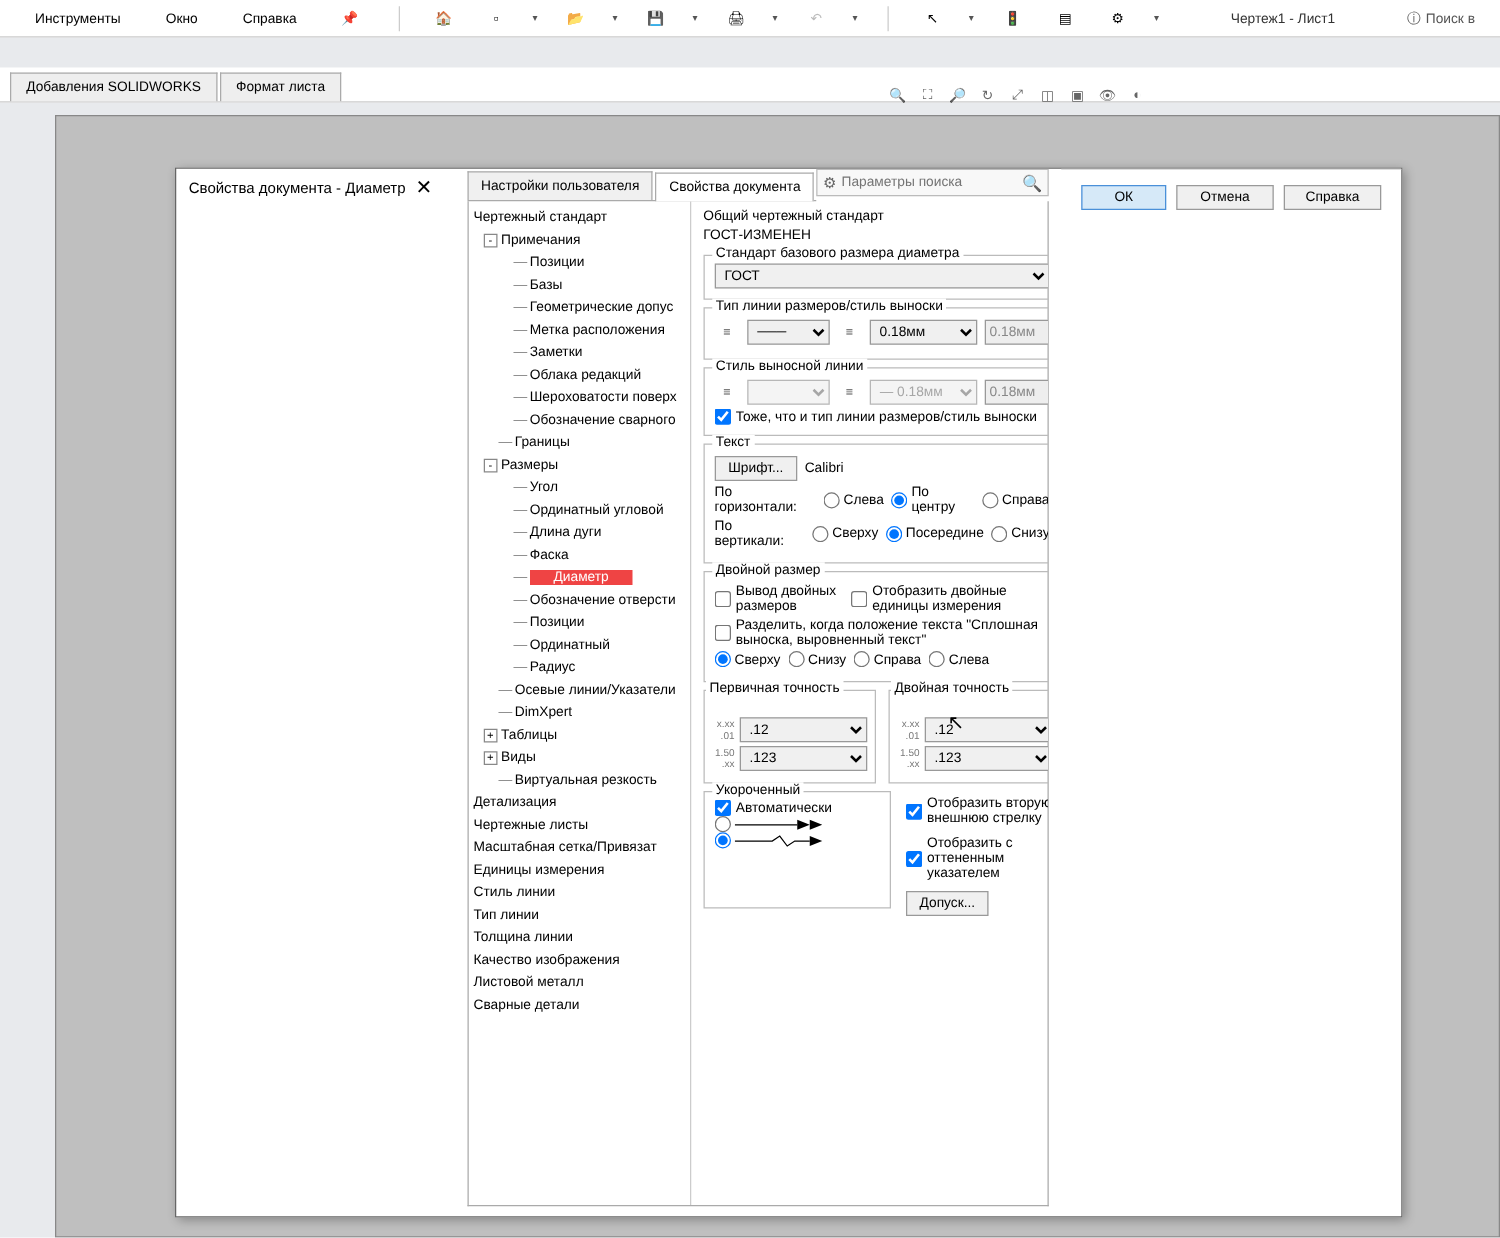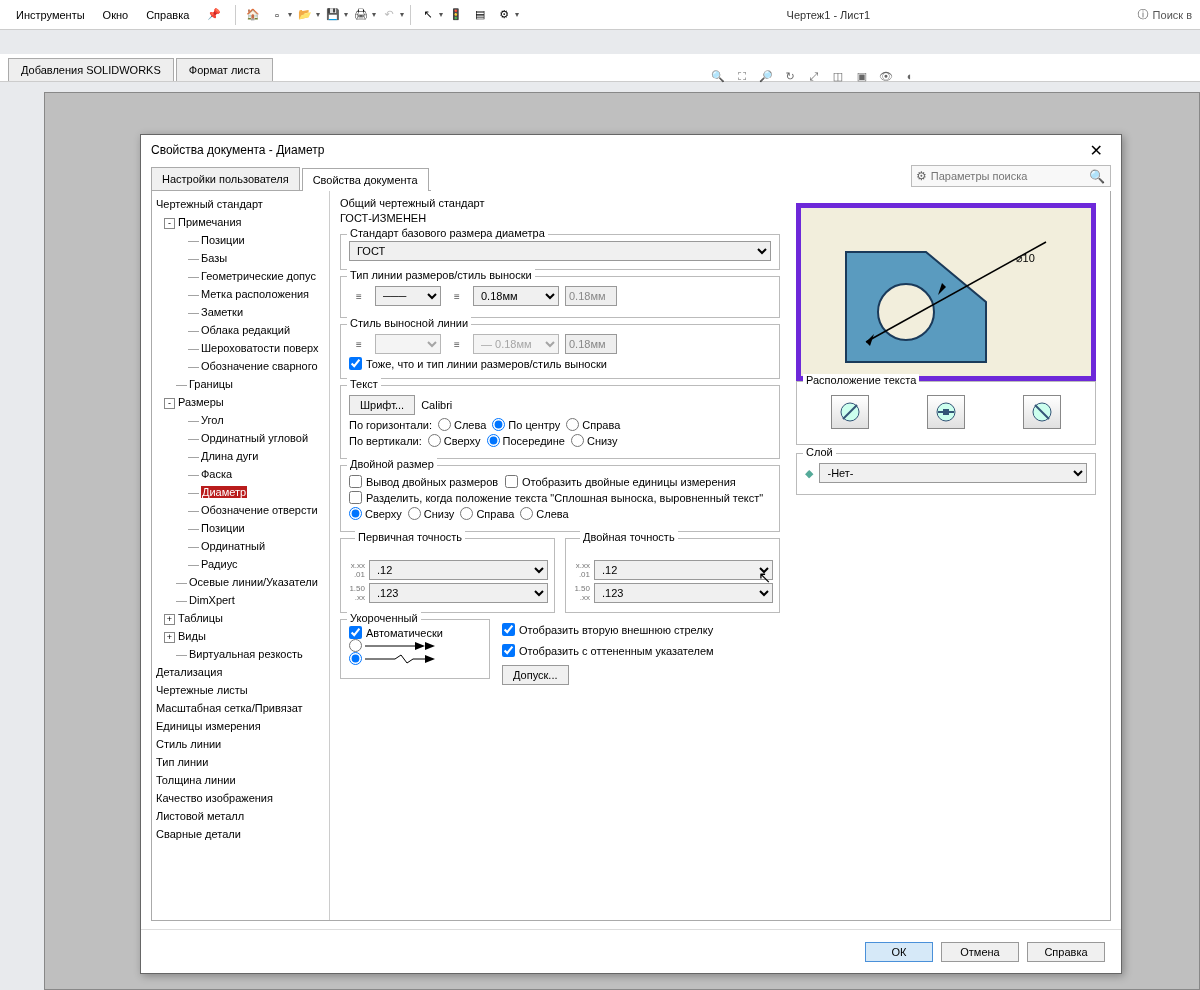--- a/index.html
+++ b/index.html
@@ -1,59 +1,59 @@
 <!DOCTYPE html>
 <html><head>
 <meta charset="utf-8">
 <style>
 * { box-sizing: border-box; margin: 0; padding: 0; font-family: "Segoe UI", Tahoma, sans-serif; font-size: 11px; }
 body { background: #e8eaed; width: 1200px; height: 990px; overflow: hidden; position: relative; }
 
 
-.menubar { height: 30px; background: #fff; border-bottom: 1px solid #ccc; display: flex; align-items: center; padding: 0 8px; gap: 2px; }
+.menubar { height: 30px; background: #fff; border-bottom: 1px solid #ccc; display: flex; align-items: center; padding: 0 20px; gap: 20px; }
 .menubar .menu-item { padding: 4px 8px; cursor: default; }
 .menubar .pin { color: #4aa3df; padding: 0 8px; }
 .menubar .sep { width: 1px; height: 20px; background: #ccc; margin: 0 4px; }
 .menubar .tbtn { width: 22px; height: 22px; display: flex; align-items: center; justify-content: center; border: 1px solid transparent; }
 .menubar .dd { font-size: 8px; color: #555; margin-left: -2px; }
 .menubar .title { flex: 1; text-align: center; color: #333; }
 .menubar .search-r { display: flex; align-items: center; gap: 4px; color: #555; }
 
 
 .ribbon { height: 28px; background: #fff; border-bottom: 1px solid #ccc; display: flex; align-items: flex-end; padding-left: 8px; margin-top: 24px; }
 .rtab { padding: 5px 12px; border: 1px solid #aaa; border-bottom: none; background: #eee; margin-right: 2px; font-size: 11px; }
 .rtab:first-child { }
 .view-tb { position: absolute; top: 66px; right: 280px; display: flex; gap: 4px; }
 .view-tb .vb { width: 20px; height: 20px; display: flex; align-items: center; justify-content: center; color: #666; }
 
 
 .canvas { position: absolute; top: 92px; left: 44px; right: 0; bottom: 0; background: #bfbfbf; border: 1px solid #888; }
 
 
-.dialog { position: absolute; top: 134px; left: 140px; width: 982px; height: 840px; background: #fff; border: 1px solid #666; box-shadow: 2px 2px 8px rgba(0,0,0,0.3); display: flex; flex-direction: column; }
+.dialog { position: absolute; top: 134px; left: 140px; width: 982px; height: 840px; background: #fff; border: 1px solid #666; box-shadow: 2px 2px 8px rgba(0,0,0,0.3); display: flex; flex-direction: row; }
 .dlg-titlebar { height: 30px; display: flex; align-items: center; padding: 0 10px; }
 .dlg-titlebar .t { flex: 1; font-size: 12px; }
 .dlg-titlebar .x { font-size: 16px; padding: 2px 8px; cursor: default; }
 
 .dlg-body { flex: 1; display: flex; flex-direction: column; padding: 0 10px 8px 10px; overflow: hidden; }
 .searchbox { display: flex; align-items: center; border: 1px solid #bbb; background: #f8f8f8; width: 200px; height: 22px; padding: 0 4px; }
 .searchbox .gear { color: #666; margin-right: 4px; font-size: 12px; }
 .searchbox input { border: none; outline: none; flex: 1; background: transparent; font-size: 11px; color: #888; }
 .searchbox .mag { color: #999; font-size: 13px; }
 
 .maintabs { display: flex; border-bottom: 1px solid #aaa; position: relative; top: 0; }
 .mtab { padding: 5px 10px; border: 1px solid #aaa; border-bottom: none; background: #f0f0f0; margin-right: 2px; }
 .mtab.active { background: #fff; position: relative; top: 1px; }
 
 .cols { flex: 1; display: flex; border: 1px solid #aaa; border-top: none; overflow: hidden; }
 .tree-col { width: 178px; border-right: 1px solid #ccc; overflow: auto; padding: 4px 0 4px 4px; font-size: 11px; line-height: 18px; }
 .tree-col .node { white-space: nowrap; }
 .tree-col .exp { display: inline-block; width: 11px; height: 11px; border: 1px solid #888; text-align: center; line-height: 9px; font-size: 9px; margin-right: 3px; background: #fff; }
 .tree-col .dash { color: #888; margin-right: 2px; }
-.tree-col .sel { background: #b91c1c; color: #fff; padding: 0 1px; }
+.tree-col .sel { background: #ef4444; color: #fff; padding: 0 19px; }
 .tree-col::-webkit-scrollbar { width: 16px; height: 16px; }
 .tree-col::-webkit-scrollbar-track { background: #f0f0f0; }
 .tree-col::-webkit-scrollbar-thumb { background: #c8c8c8; border: 1px solid #aaa; }
 
 .form-col { flex: 1; padding: 6px 10px; overflow: auto; }
 .grp-title { font-size: 11px; margin-bottom: 3px; }
 .grp-val { font-size: 11px; margin-bottom: 10px; color: #000; }
 .grp { border: 1px solid #bbb; padding: 6px 8px 8px 8px; margin-bottom: 6px; position: relative; }
 .grp > .legend { position: absolute; top: -8px; left: 6px; background: #fff; padding: 0 3px; font-size: 11px; }
 .row { display: flex; align-items: center; gap: 6px; margin: 3px 0; }
@@ -67,21 +67,21 @@
 .icon-sm { width: 20px; height: 16px; display: inline-flex; align-items: center; justify-content: center; color: #555; font-size: 10px; }
 
 .right-side { width: 308px; padding: 6px 4px; }
 .preview { width: 300px; height: 178px; border: 5px solid #6d28d9; background: #f2eedc; display: flex; align-items: center; justify-content: center; position: relative; }
 .dlg-footer { height: 44px; display: flex; align-items: center; justify-content: flex-end; gap: 8px; padding: 0 16px; border-top: 1px solid #ddd; }
 .place-btn { width: 38px; height: 34px; border: 1px solid #888; background: linear-gradient(#fff,#e0e0e0); display: flex; align-items: center; justify-content: center; }
 .place-btn svg { width: 22px; height: 22px; }
 
 .two-prec { display: flex; gap: 10px; }
 .prec-grp { border: 1px solid #bbb; padding: 18px 6px 6px 6px; position: relative; flex: 1; }
-.prec-grp .legend { position: absolute; top: -8px; left: 14px; background: #fff; padding: 0 3px; }
+.prec-grp .legend { position: absolute; top: -8px; left: 1px; background: #fff; padding: 0 3px; }
 .prec-row { display: flex; align-items: center; gap: 4px; margin: 3px 0; }
 .tiny { font-size: 8px; color: #777; width: 18px; text-align: right; }
 
 .arrow-svg { width: 72px; height: 12px; }
 
 .cursor-arrow { position: absolute; top: 568px; left: 758px; font-size: 16px; color: #000; pointer-events: none; }
 </style>
 </head>
 <body>
 

